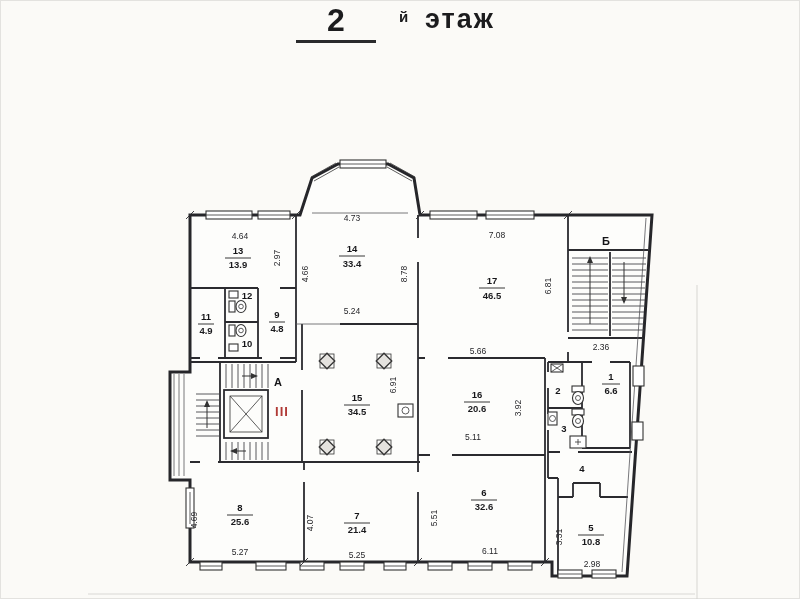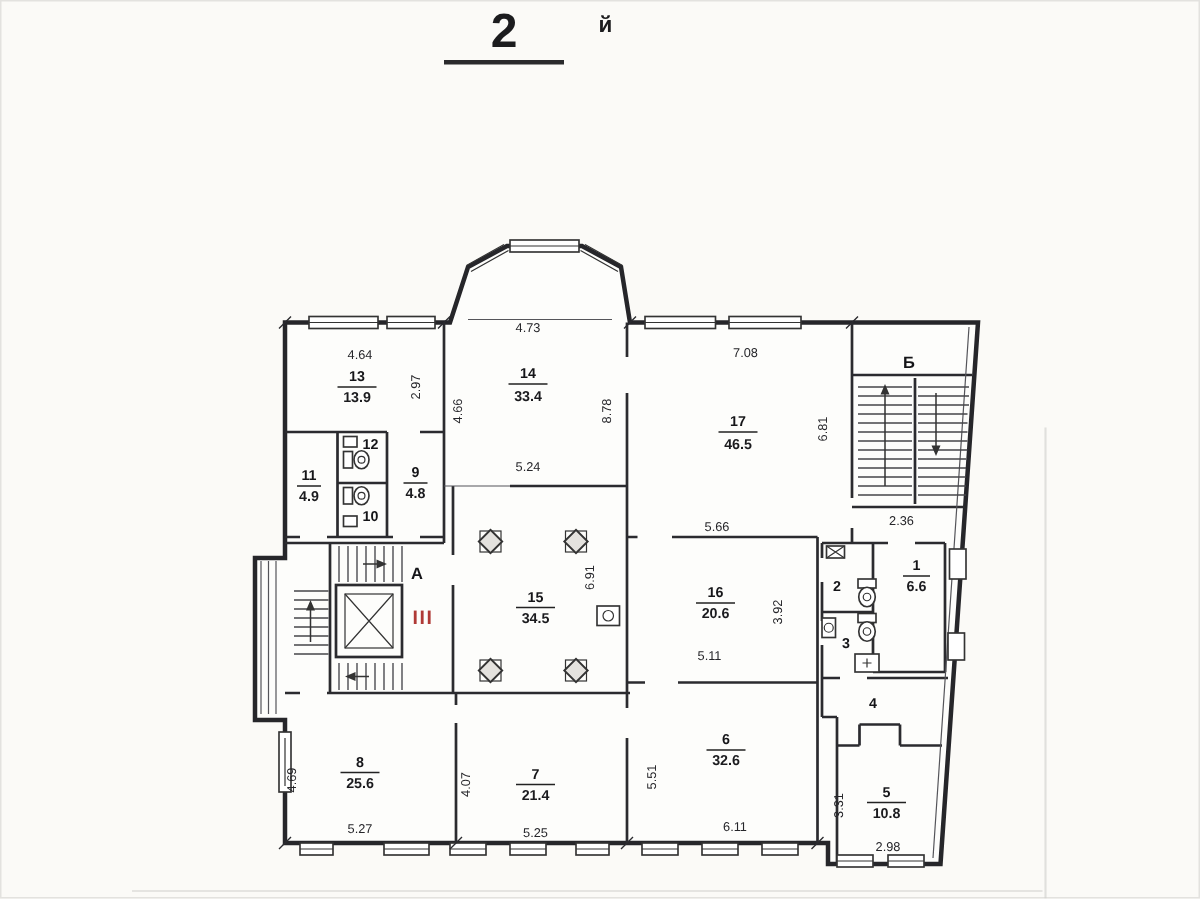--- a/index.html
+++ b/index.html
@@ -35,20 +35,21 @@
   .letter{font-size:11px;font-weight:bold;fill:#151518;}
   .hatch-red{font-size:13px;font-weight:bold;letter-spacing:1px;}
 </style>
 </head>
 <body>
 
 <div class="page">
 
   <div class="title-num">2</div>
   <div class="title-suffix">й</div>
+  <div class="title-word">этаж</div>
 
   <svg width="800" height="599" viewBox="0 0 800 599">
 
     <g>
       <path class="w-out" d="M190,215 H300 L312,178 L338,164 H388 L414,178 L420,215 H652 L627,576 H552 V562 H190 V480 H170 V372 H190 V215 Z"></path>
     </g>
 
     <g>
       <path class="w-in" d="
         M190,288 H258 M280,288 H296

